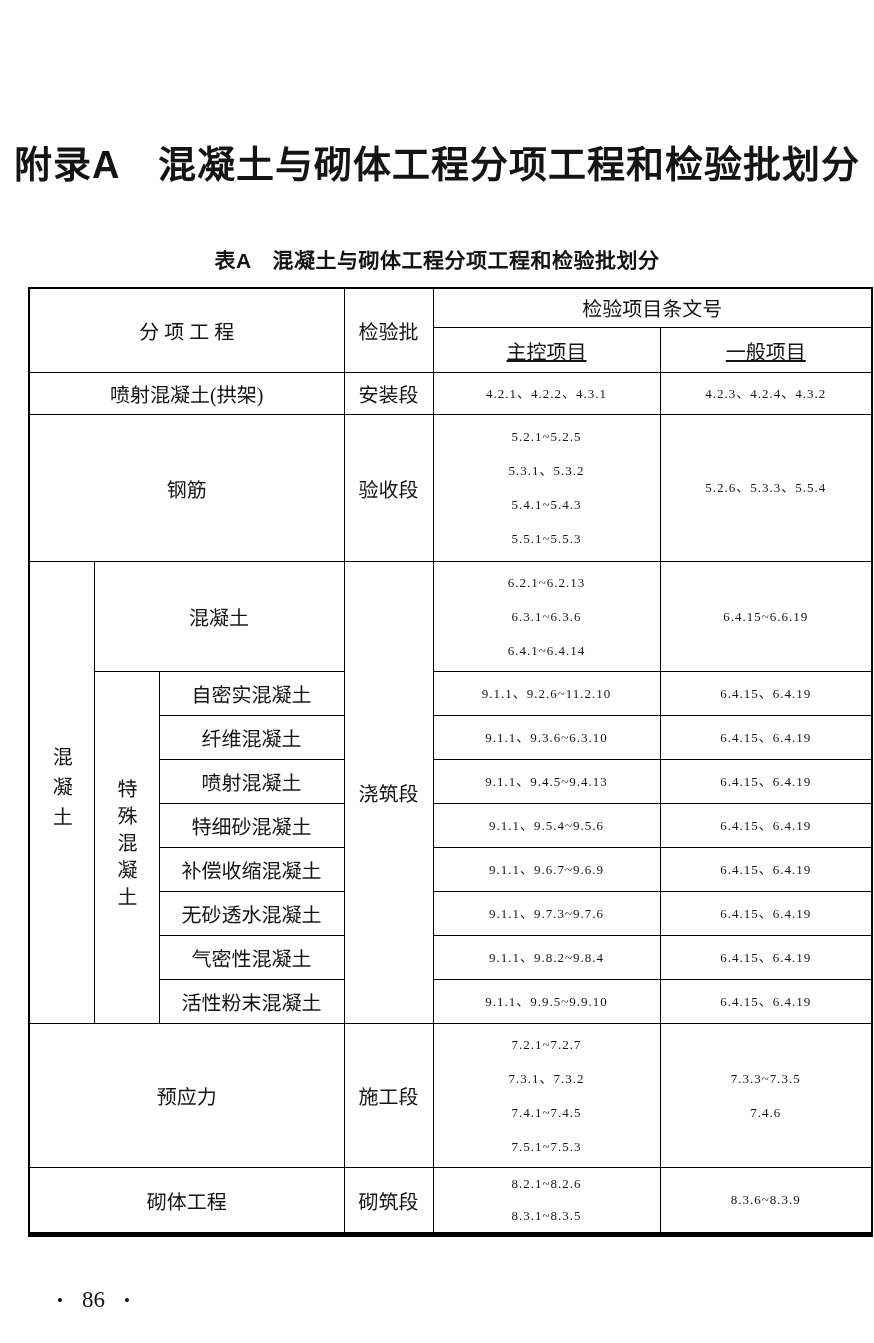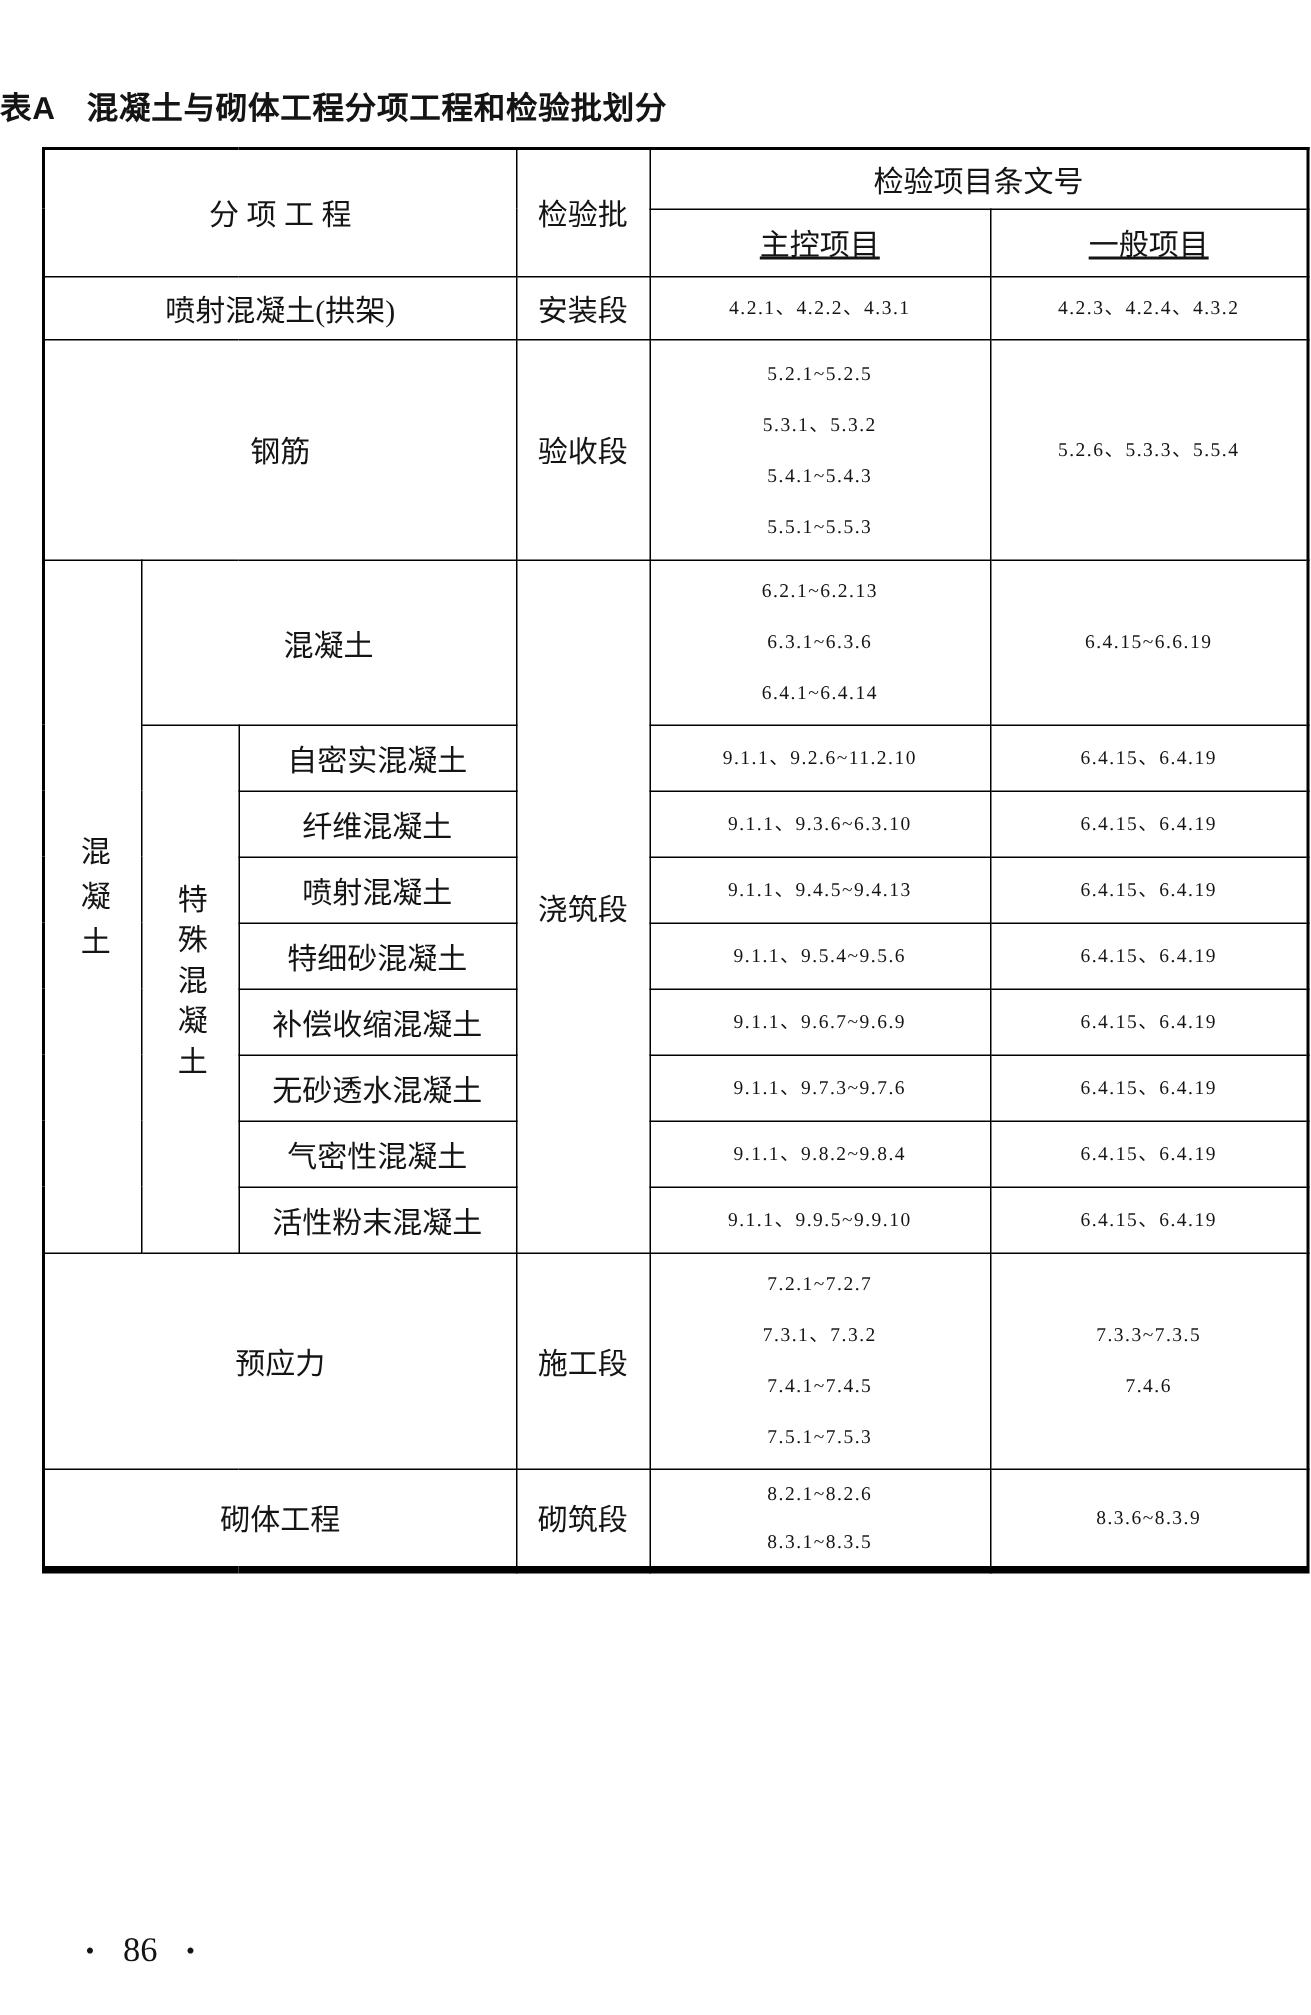--- a/index.html
+++ b/index.html
@@ -16,20 +16,21 @@
     padding-top: 143px;
     text-align: center;
     font-family: "Liberation Sans", "DejaVu Sans", sans-serif;
     font-weight: bold;
     font-size: 38px;
     letter-spacing: 1px;
     line-height: 1.2;
   }
   .caption {
     margin-top: 55px;
+    text-align: center;
     font-family: "Liberation Sans", "DejaVu Sans", sans-serif;
     font-weight: bold;
     font-size: 21px;
     letter-spacing: 0.5px;
   }
   table.gridtable {
     border-collapse: collapse;
     table-layout: fixed;
     width: 843px;
     margin-left: 28px;
@@ -72,20 +73,21 @@
     gap: 19px;
     font-size: 23px;
   }
   .footer .dot { font-size: 17px; line-height: 1; }
 </style>
 </head>
 <body>
 
 <div class="page">
 
+  <div class="title">附录A　混凝土与砌体工程分项工程和检验批划分</div>
 
   <div class="caption">表A　混凝土与砌体工程分项工程和检验批划分</div>
 
   <table class="gridtable">
     <colgroup>
       <col style="width:65px">
         <col style="width:65px">
         <col style="width:185px">
       <col style="width:89px">
         <col style="width:227px">

